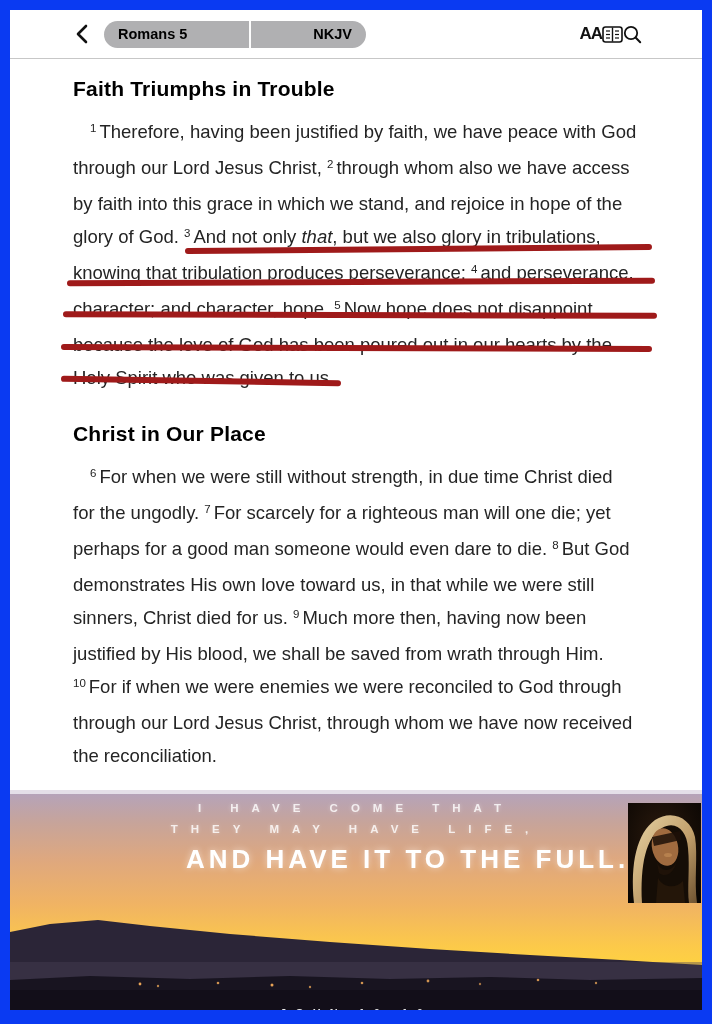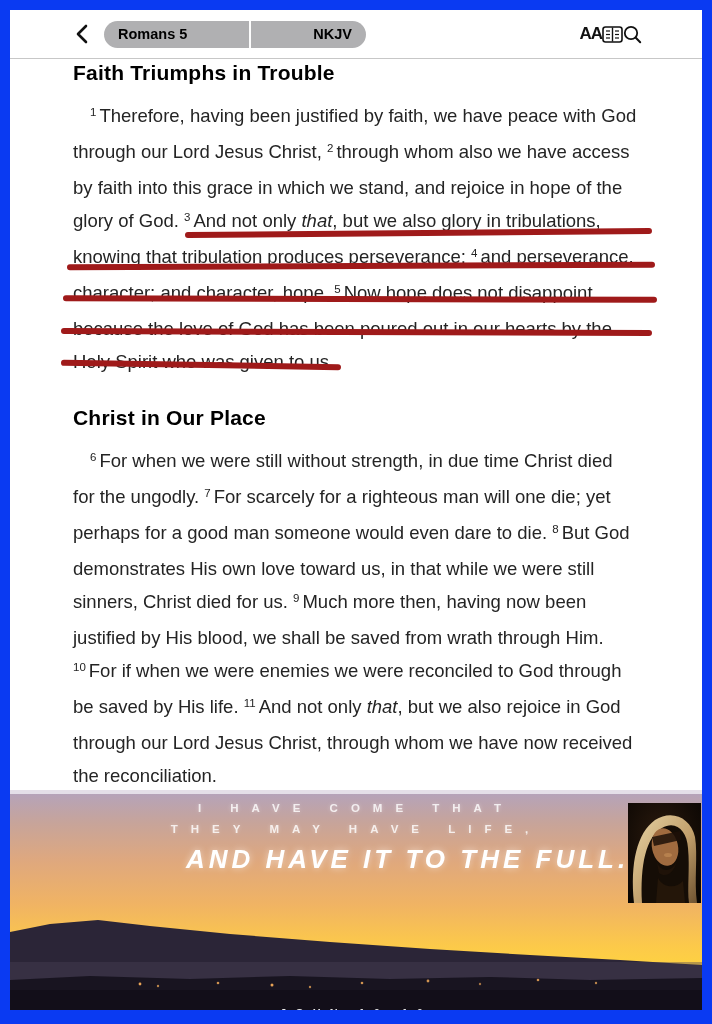--- a/index.html
+++ b/index.html
@@ -10,21 +10,21 @@
   .toolbar{position:relative;height:48px;display:flex;align-items:center;border-bottom:1px solid #c7c7c7;background:#fff;}
   .back-btn{margin-left:64px;width:16px;height:22px;display:flex;align-items:center;justify-content:center;cursor:pointer;background:none;border:none;padding:0;}
   .pill{display:flex;margin-left:14px;height:27px;border-radius:14px;overflow:hidden;background:#b0b0b2;gap:48px;}
   .pill-seg{padding:0 14px;font-weight:700;font-size:14.5px;color:#000;display:flex;align-items:center;border:none;background:transparent;font-family:inherit;cursor:pointer;}
   .pill-sep{width:2px;background:#fdfdfd;}
   .toolbar-actions{margin-left:auto;margin-right:60px;display:flex;align-items:center;}
   .aa-btn{font-weight:700;font-size:17px;letter-spacing:-1px;color:#111;background:none;border:none;padding:0;cursor:pointer;font-family:inherit;}
   .icon-btn{background:none;border:none;padding:0;cursor:pointer;display:flex;align-items:center;}
 
   
-  .content{position:relative;padding:0 52px 0 63px;color:#242424;}
+  .content{position:relative;padding:0 52px 0 63px;color:#242424;margin-top:16px;}
   .section h2{margin:0;font-size:21px;line-height:28px;font-weight:700;color:#000;letter-spacing:.2px;}
   .section + .section h2{margin-top:26px;}
   .para{margin-top:12px;font-size:18.5px;line-height:33px;}
   .line{white-space:nowrap;}
   .line.indent{padding-left:17px;}
   .line i{font-style:italic;}
   sup.vnum{font-size:11.5px;position:relative;top:-6px;vertical-align:baseline;margin-right:3px;}
 
   
   .ustroke{position:absolute;height:6px;background:#9f1a1a;border-radius:3px;}
@@ -35,21 +35,21 @@
   .u5{left:51px; top:303px;width:280px;transform:rotate(0.9deg);}
 
   
   .banner{position:absolute;left:0;top:780px;width:692px;height:236px;overflow:hidden;cursor:pointer;
     background:linear-gradient(180deg,#b3a3bd 0%,#c7a49a 14%,#dfa87e 30%,#f0b364 48%,#fcc94a 66%,#ffd83c 80%,#ffd83c 100%);}
   .banner-topstrip{position:absolute;left:0;top:0;width:100%;height:4px;background:rgba(232,228,236,.92);}
   .b-caps{position:absolute;left:50%;transform:translateX(-50%);white-space:nowrap;color:rgba(255,255,255,.8);
     font-size:11.5px;font-weight:700;letter-spacing:13px;text-shadow:0 0 4px rgba(255,255,255,.35);}
   .b-line1{top:12px;}
   .b-line2{top:33px;}
-  .b-line3{position:absolute;left:176px;top:54px;white-space:nowrap;color:#fff;font-style:italic;font-weight:800;
+  .b-line3{position:absolute;left:176px;top:54px;white-space:nowrap;color:#fff;font-weight:800;
     font-size:26px;letter-spacing:4px;text-shadow:0 0 7px rgba(255,255,255,.55);}
   .b-ref{position:absolute;left:50%;bottom:7px;transform:translateX(-50%);white-space:nowrap;color:rgba(255,255,255,.9);
     font-size:11px;font-weight:700;letter-spacing:9px;}
   .mountains{position:absolute;left:0;top:0;width:692px;height:220px;}
   .portrait{position:absolute;left:618px;top:13px;width:73px;height:100px;overflow:hidden;}
 </style>
 </head>
 <body>
 
 <div class="screen">
@@ -107,21 +107,20 @@
           <section class="section">
             <h2>Christ in Our Place</h2>
             <div class="para">
               <div class="line indent"><sup class="vnum">6</sup><span>For when we were still without strength, in due time Christ died</span></div>
               <div class="line"><span>for the ungodly. </span><sup class="vnum">7</sup><span>For scarcely for a righteous man will one die; yet</span></div>
               <div class="line"><span>perhaps for a good man someone would even dare to die. </span><sup class="vnum">8</sup><span>But God</span></div>
               <div class="line"><span>demonstrates His own love toward us, in that while we were still</span></div>
               <div class="line"><span>sinners, Christ died for us. </span><sup class="vnum">9</sup><span>Much more then, having now been</span></div>
               <div class="line"><span>justified by His blood, we shall be saved from wrath through Him.</span></div>
               <div class="line"><sup class="vnum">10</sup><span>For if when we were enemies we were reconciled to God through</span></div>
-              <div class="line"><span>be saved by His life. </span><sup class="vnum">11</sup><span>And not only </span><i>that</i><span>, but we also rejoice in God</span></div>
               <div class="line"><span>through our Lord Jesus Christ, through whom we have now received</span></div>
               <div class="line"><span>the reconciliation.</span></div>
             </div>
           </section>
         </div>
       <div class="ustroke u1"></div>
       <div class="ustroke u2"></div>
       <div class="ustroke u3"></div>
       <div class="ustroke u4"></div>
       <div class="ustroke u5"></div>

